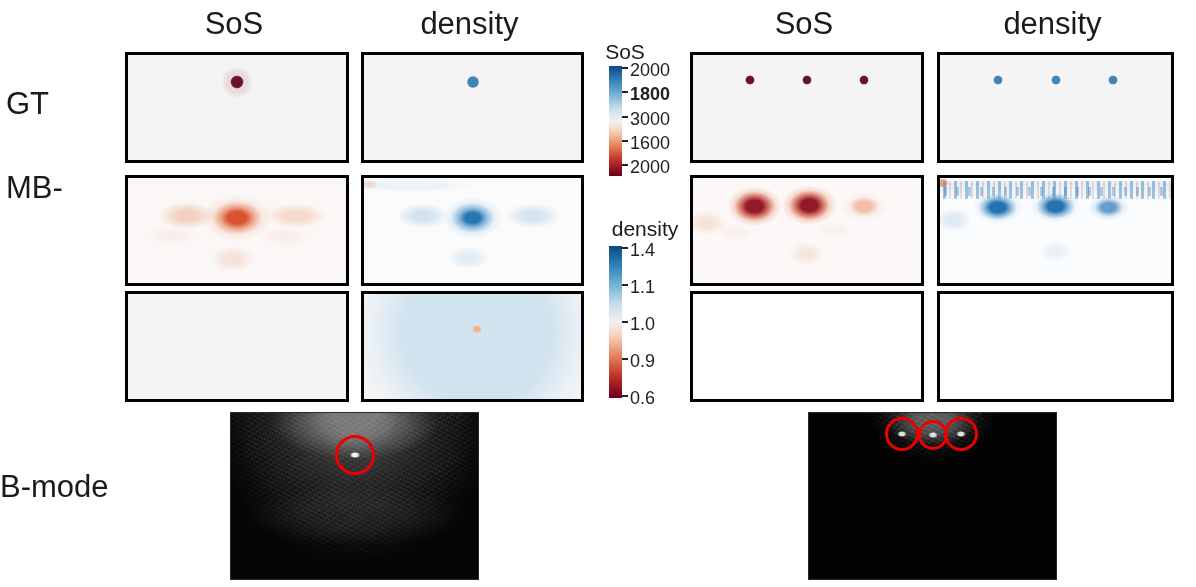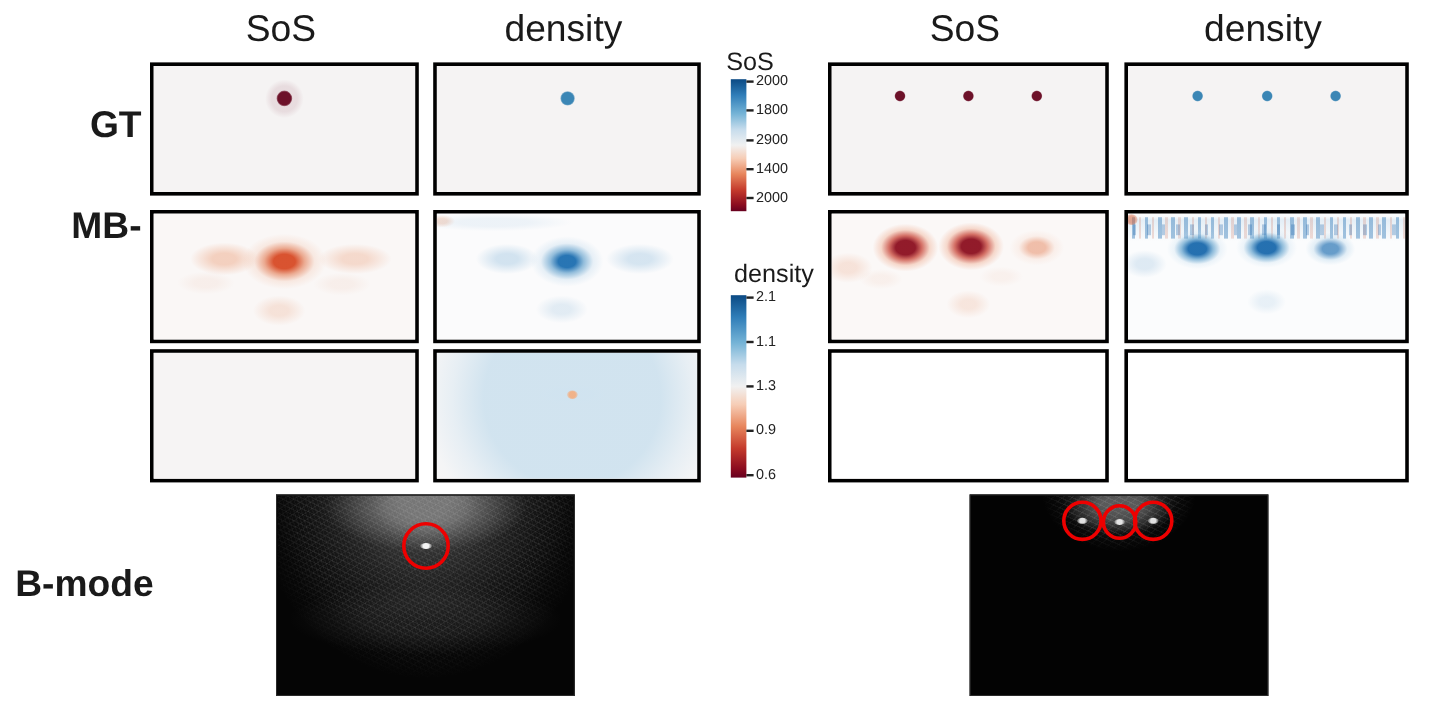--- a/index.html
+++ b/index.html
@@ -2,23 +2,23 @@
 <html><head>
 <meta charset="utf-8">
 <style>
   html,body{margin:0;padding:0;background:#ffffff;}
   body{width:1196px;height:587px;position:relative;overflow:hidden;
        font-family:"Liberation Sans","DejaVu Sans",sans-serif;color:#111;}
   .fig{position:absolute;left:0;top:0;width:1196px;height:587px;}
 
   
   .collabel{position:absolute;font-size:31px;line-height:1;text-align:center;color:#1a1a1a;}
-  .rowlabel{position:absolute;font-size:31px;line-height:36px;text-align:right;color:#1a1a1a;font-weight:bold;}
+  .rowlabel{position:absolute;font-size:31px;line-height:36px;text-align:left;color:#1a1a1a;}
   .cbtitle{position:absolute;font-size:21px;line-height:1;text-align:center;color:#1a1a1a;white-space:nowrap;}
-  .cbtick{position:absolute;font-size:12px;line-height:1;color:#222;white-space:nowrap;}
+  .cbtick{position:absolute;font-size:18px;line-height:1;color:#222;white-space:nowrap;}
 
   
   .panel{position:absolute;border:3px solid #000;background:#f5f3f3;overflow:hidden;}
   .panel .canvas{position:absolute;left:0;top:0;width:100%;height:100%;}
 
   
   .blob{position:absolute;border-radius:50%;transform:translate(-50%,-50%);}
 
   
   .cbar{position:absolute;width:13px;border:0;}
@@ -108,39 +108,39 @@
     <div class="grad" style="background:linear-gradient(to bottom,
             #0b4a84 0%, #2f7db8 12%, #74b3d6 26%, #c6dcec 38%,
             #f1f1f1 50%, #f6cdb6 60%, #e7855c 72%, #c43a2c 84%, #8c0c1f 95%, #67001f 100%);"></div>
   </div>
   <div class="cbtickmark" style="left:622px;top:67px;"></div>
   <div class="cbtickmark" style="left:622px;top:91px;"></div>
   <div class="cbtickmark" style="left:622px;top:116px;"></div>
   <div class="cbtickmark" style="left:622px;top:140px;"></div>
   <div class="cbtickmark" style="left:622px;top:164px;"></div>
   <div class="cbtick" style="left:630px;top:61px;">2000</div>
-  <div class="cbtick" style="left:630px;top:85px;">1800</div>
-  <div class="cbtick" style="left:630px;top:110px;">2900</div>
-  <div class="cbtick" style="left:630px;top:134px;">1400</div>
+  <div class="cbtick" style="left:630px;top:85px;font-weight:bold;">1800</div>
+  <div class="cbtick" style="left:630px;top:110px;">3000</div>
+  <div class="cbtick" style="left:630px;top:134px;">1600</div>
   <div class="cbtick" style="left:630px;top:158px;">2000</div>
 
   <div class="cbtitle" style="left:597px;top:218px;width:96px;">density</div>
   <div class="cbar" style="left:609px;top:246px;height:152px;">
     <div class="grad" style="background:linear-gradient(to bottom,
             #0b4a84 0%, #2f7db8 12%, #74b3d6 26%, #c6dcec 38%,
             #f1f1f1 50%, #f6cdb6 60%, #e7855c 72%, #c43a2c 84%, #8c0c1f 95%, #67001f 100%);"></div>
   </div>
   <div class="cbtickmark" style="left:622px;top:247px;"></div>
   <div class="cbtickmark" style="left:622px;top:284px;"></div>
   <div class="cbtickmark" style="left:622px;top:321px;"></div>
   <div class="cbtickmark" style="left:622px;top:358px;"></div>
   <div class="cbtickmark" style="left:622px;top:395px;"></div>
-  <div class="cbtick" style="left:630px;top:241px;">2.1</div>
+  <div class="cbtick" style="left:630px;top:241px;">1.4</div>
   <div class="cbtick" style="left:630px;top:278px;text-align:center;">1.1</div>
-  <div class="cbtick" style="left:630px;top:315px;">1.3</div>
+  <div class="cbtick" style="left:630px;top:315px;">1.0</div>
   <div class="cbtick" style="left:630px;top:352px;">0.9</div>
   <div class="cbtick" style="left:630px;top:389px;">0.6</div>
 
   <div class="panel" style="left:690px;top:52px;width:228px;height:105px;">
     <div class="canvas" style="background:#f5f3f3;"></div>
     <div class="blob" style="left:25%;top:24%;width:9px;height:9px;
                 background:radial-gradient(circle,#6d1129 0 58%,rgba(109,17,41,0.2) 80%,rgba(109,17,41,0) 100%);"></div>
     <div class="blob" style="left:50%;top:24%;width:9px;height:9px;
                 background:radial-gradient(circle,#6d1129 0 58%,rgba(109,17,41,0.2) 80%,rgba(109,17,41,0) 100%);"></div>
     <div class="blob" style="left:75%;top:24%;width:9px;height:9px;

